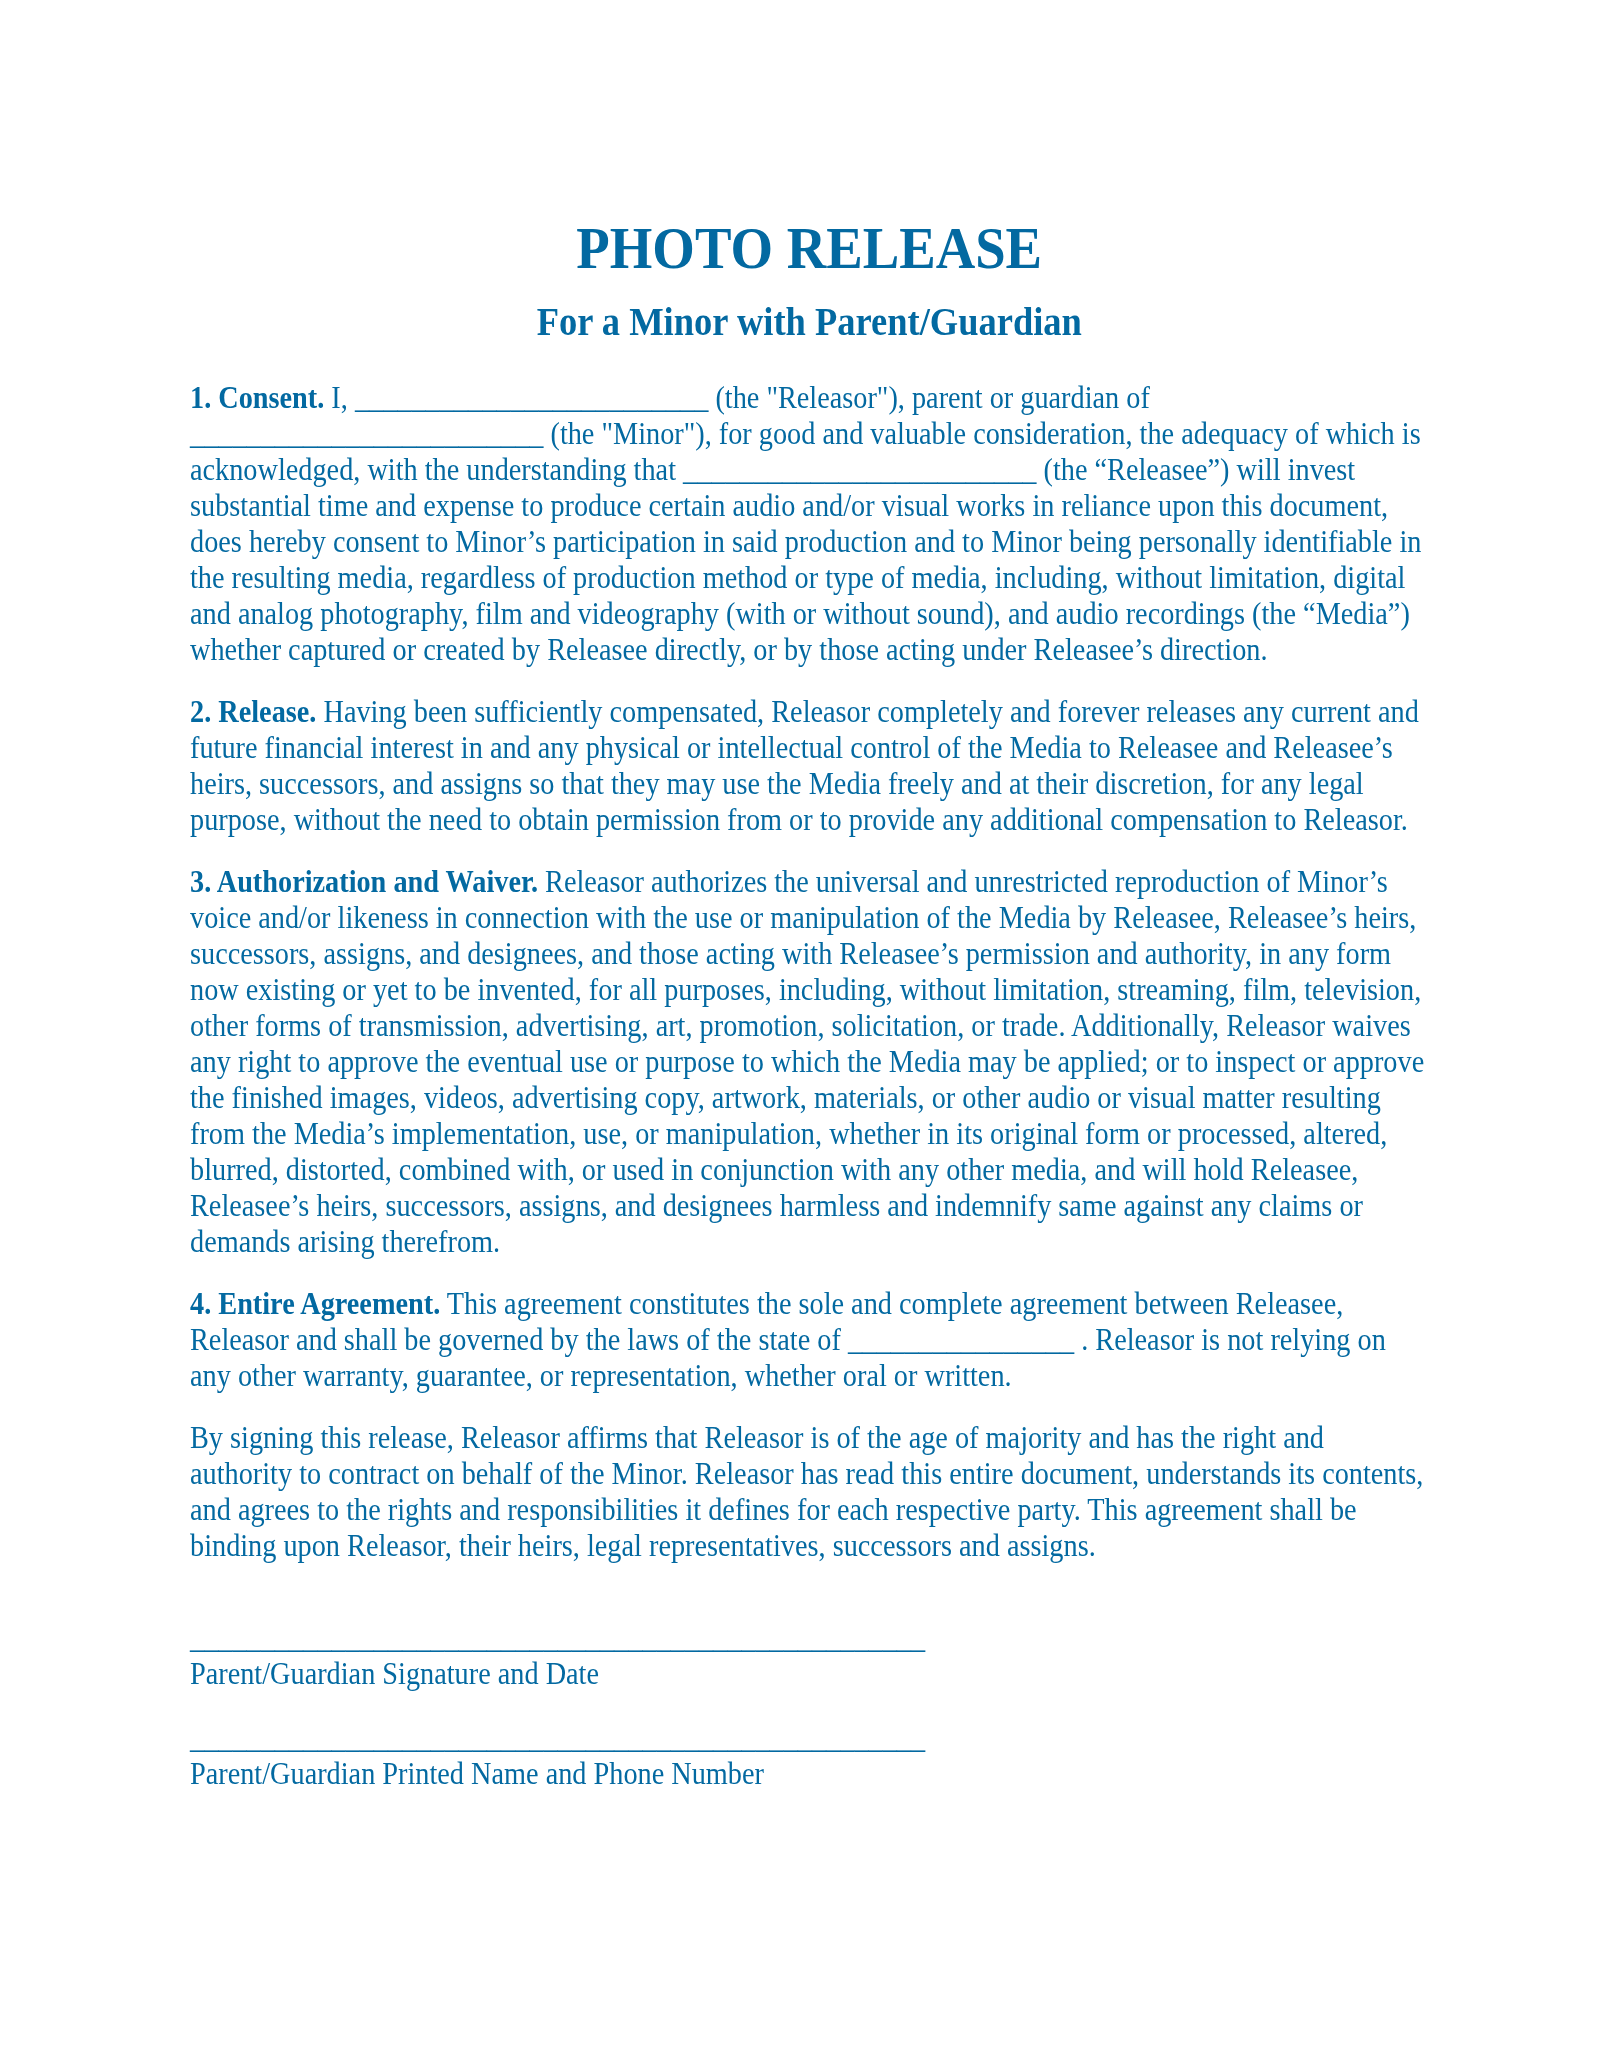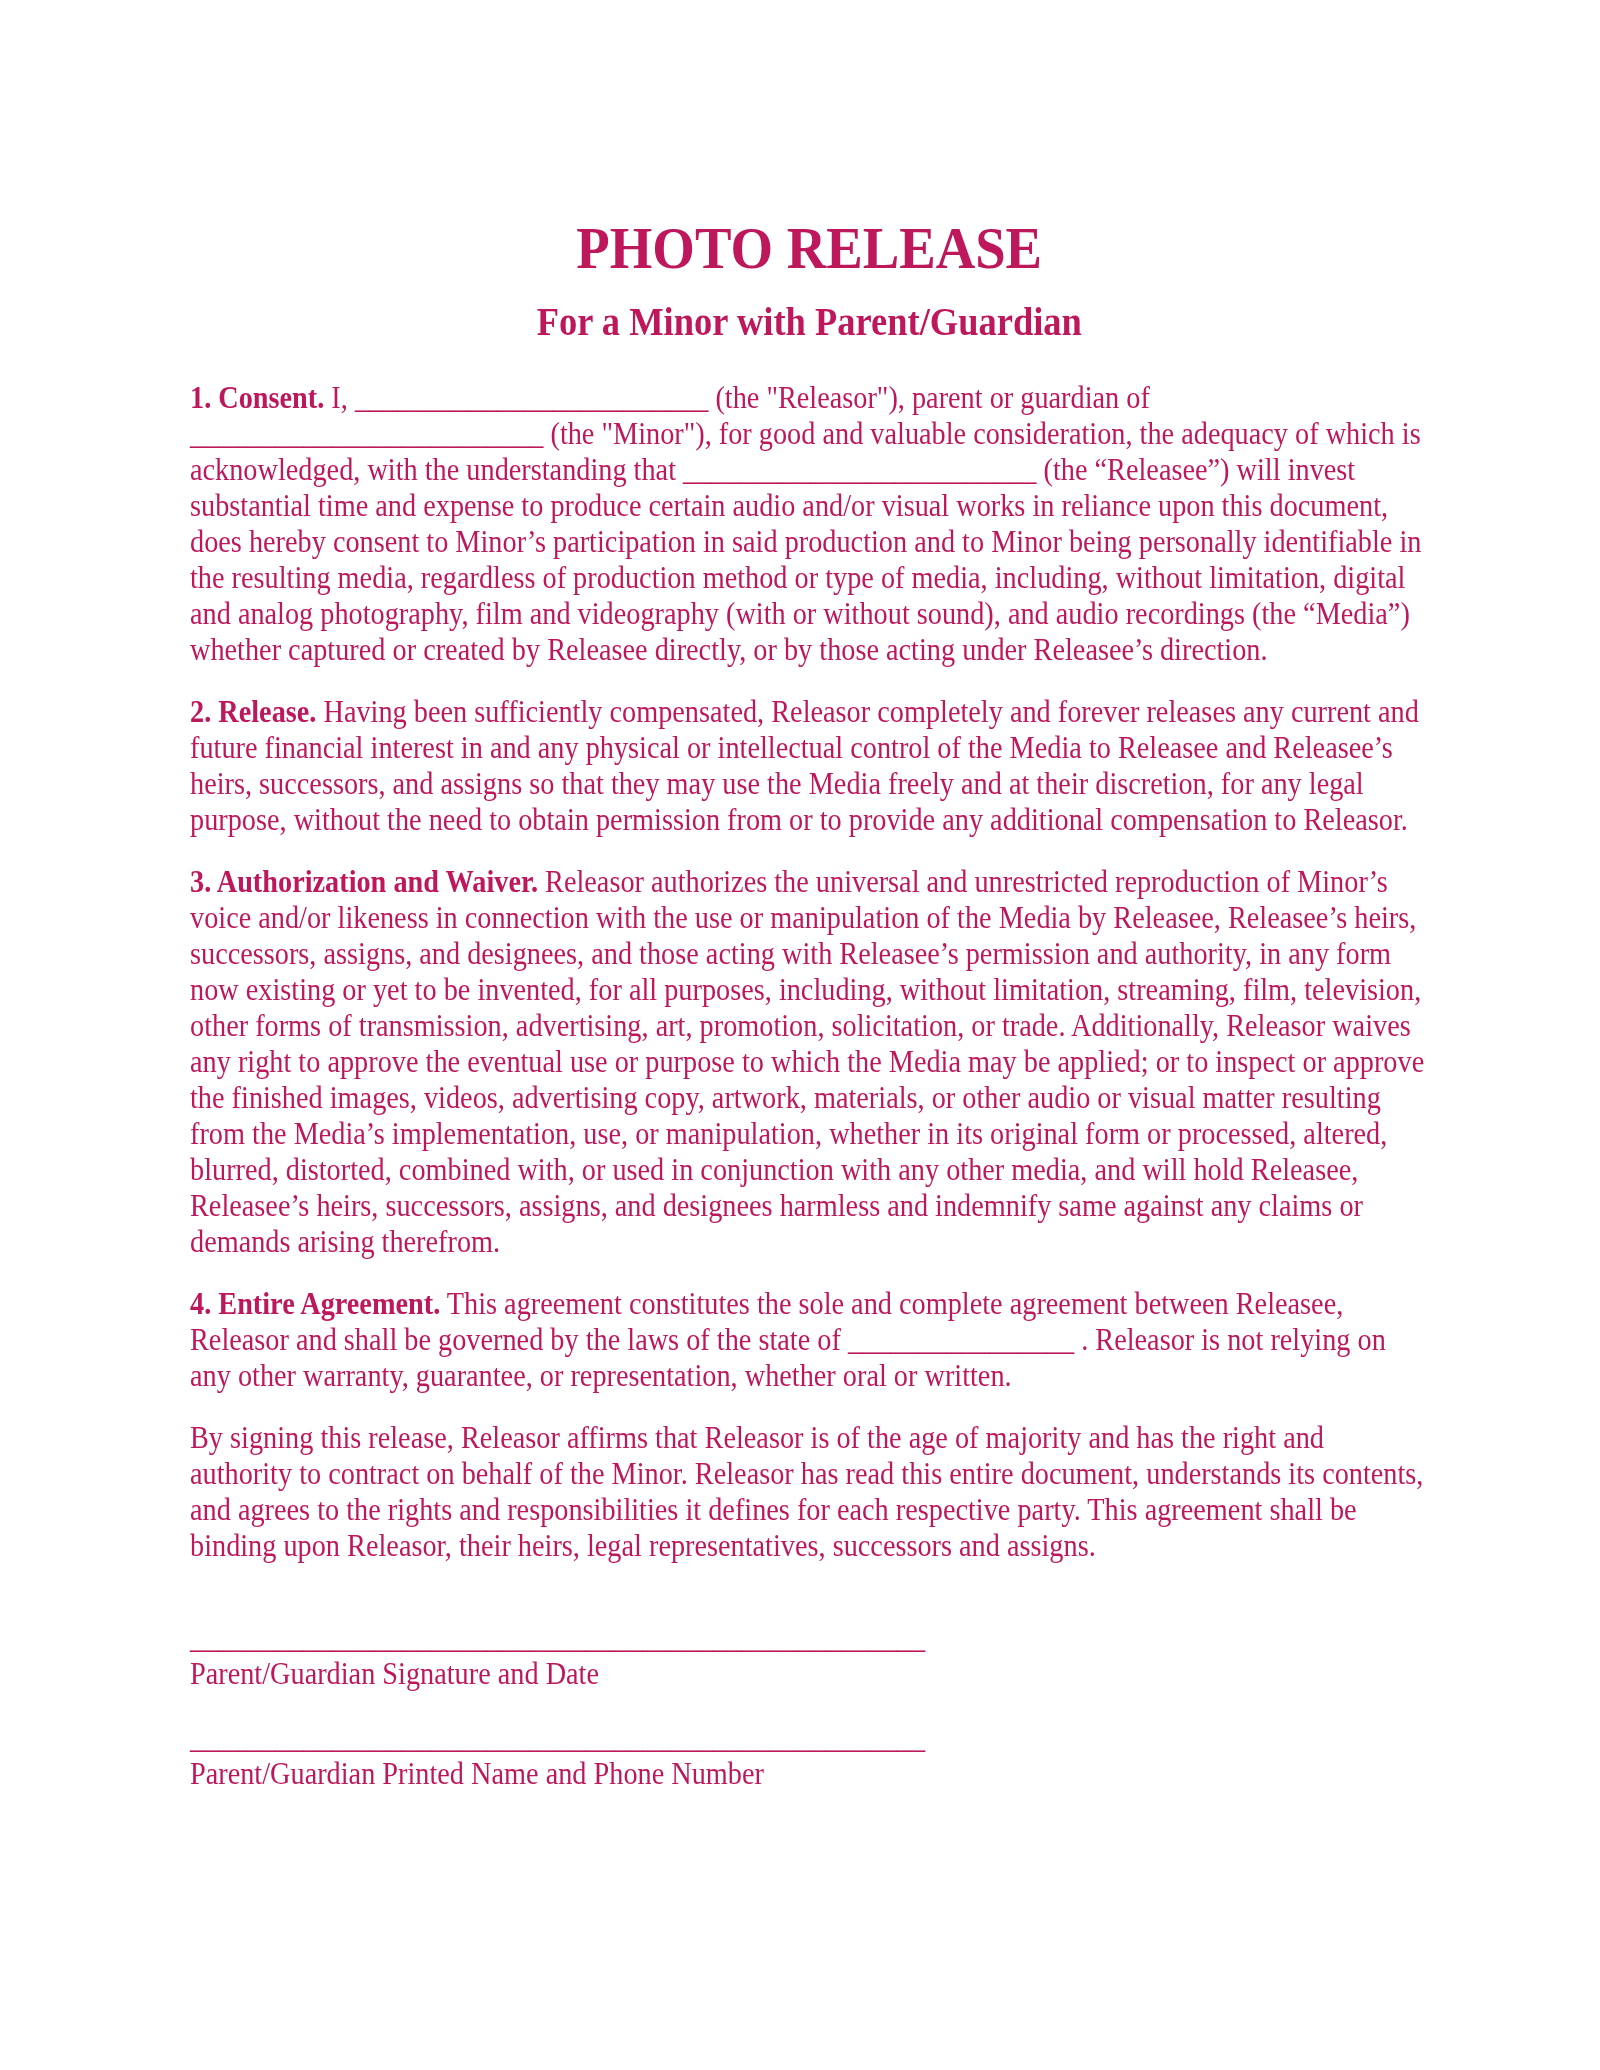--- a/index.html
+++ b/index.html
@@ -5,21 +5,21 @@
   html, body {
     margin: 0;
     padding: 0;
     background: #ffffff;
   }
   .page {
     position: relative;
     width: 1600px;
     height: 2070px;
     background: #ffffff;
-    color: #be185d;
+    color: #0369a1;
     font-family: "Liberation Serif", serif;
     overflow: hidden;
   }
   .content {
     position: absolute;
     left: 190px;
     top: 212px;
     width: 1358px;
     transform: scaleX(0.912);
     transform-origin: 0 0;

